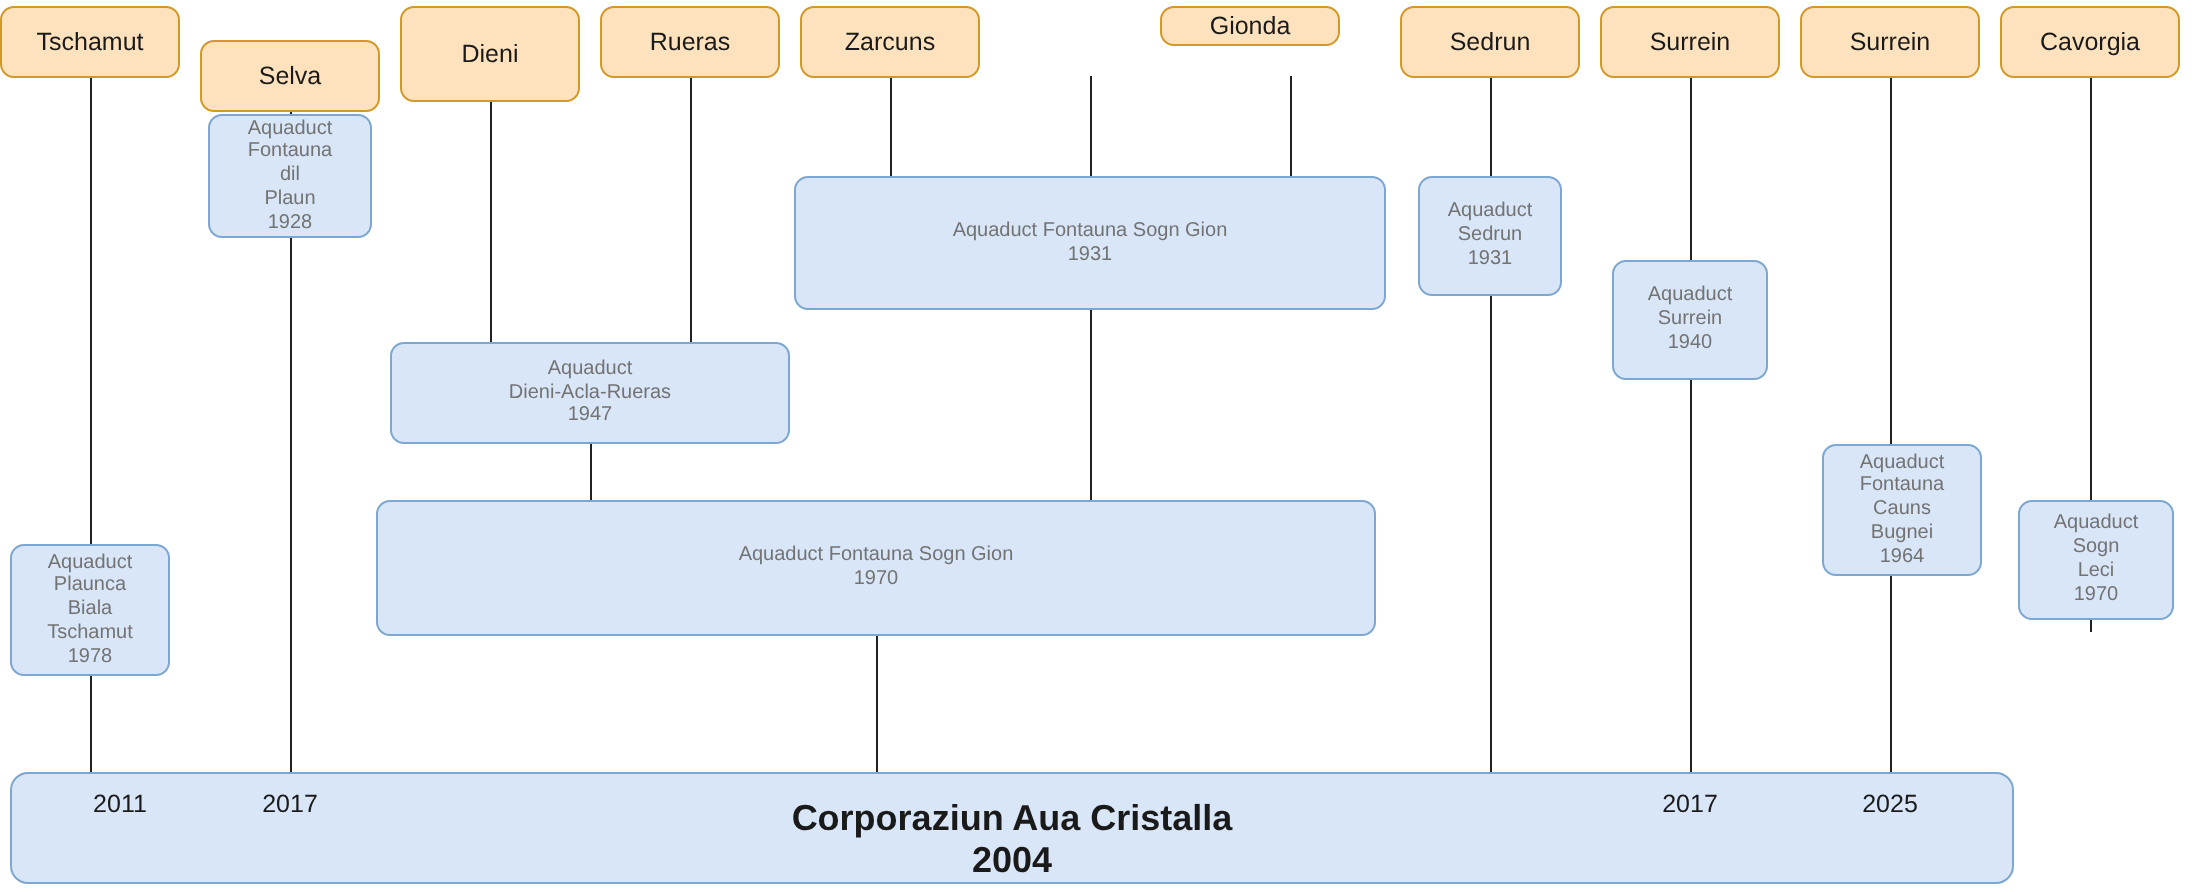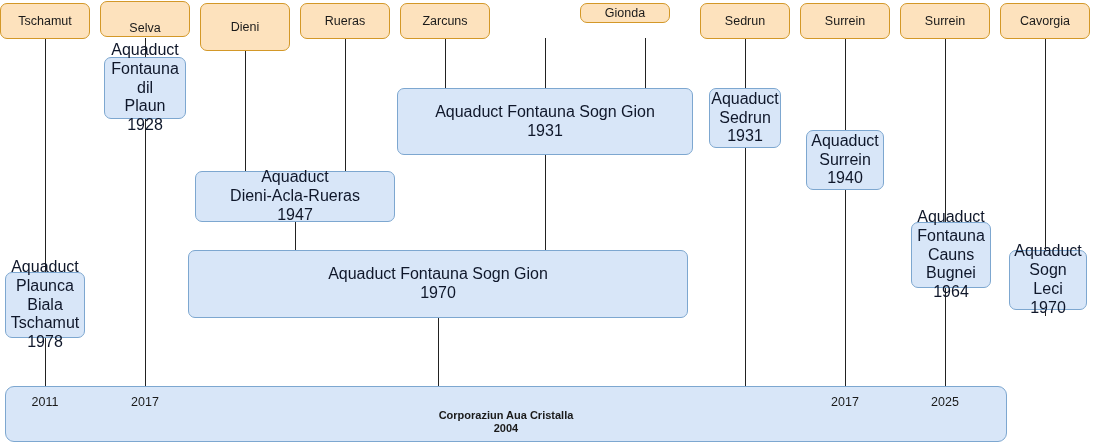--- a/index.html
+++ b/index.html
@@ -41,31 +41,31 @@
     background: #fde2bd;
     border: 1px solid #d39828;
     border-radius: 7px;
     color: #1a1a1a;
     font-size: 12.5px;
   }
   .aq-node {
     background: #d8e6f8;
     border: 1px solid #7da7d0;
     border-radius: 7px;
-    color: #0f172a;
-    font-size: 16px;
+    color: #737373;
+    font-size: 10px;
   }
   .corp-node {
     background: #d8e6f8;
     border: 1px solid #7da7d0;
     border-radius: 9px;
     color: #1a1a1a;
-    font-size: 11px;
+    font-size: 18px;
     font-weight: bold;
-    align-items: flex-start;
+    align-items: flex-end;
     padding-top: 22px;
   }
   .corp-node .node-inner {
     padding-top: 0;
   }
   .year-label {
     position: absolute;
     font-size: 12.5px;
     color: #1a1a1a;
     z-index: 4;
@@ -103,21 +103,21 @@
 
   <div class="vline" style="left:945px; top:288px; height:98px;"></div>
 
   <div class="vline" style="left:438px; top:318px; height:68px;"></div>
 
   <div class="vline" style="left:1045px; top:310px; height:6px;"></div>
 
   <div class="node src-node" style="left:0px; top:3px; width:90px; height:36px;">
     <div class="node-inner">Tschamut</div>
   </div>
-  <div class="node src-node" style="left:100px; top:1px; width:90px; height:36px;align-items:flex-end;">
+  <div class="node src-node" style="left:100px; top:20px; width:90px; height:36px;">
     <div class="node-inner">Selva</div>
   </div>
   <div class="node src-node" style="left:200px; top:3px; width:90px; height:48px;">
     <div class="node-inner">Dieni</div>
   </div>
   <div class="node src-node" style="left:300px; top:3px; width:90px; height:36px;">
     <div class="node-inner">Rueras</div>
   </div>
   <div class="node src-node" style="left:400px; top:3px; width:90px; height:36px;">
     <div class="node-inner">Zarcuns</div>
@@ -211,18 +211,18 @@
     </div>
   </div>
 
   <div class="node corp-node" style="left:5px; top:386px; width:1002px; height:56px;">
     <div class="node-inner">
       <div>Corporaziun Aua Cristalla</div>
       <div>2004</div>
     </div>
   </div>
 
-  <div class="year-label" style="left:45px; top:395px;">2011</div>
+  <div class="year-label" style="left:60px; top:395px;">2011</div>
   <div class="year-label" style="left:145px; top:395px;">2017</div>
   <div class="year-label" style="left:845px; top:395px;">2017</div>
   <div class="year-label" style="left:945px; top:395px;">2025</div>
 
 </div>
 
 </body></html>

